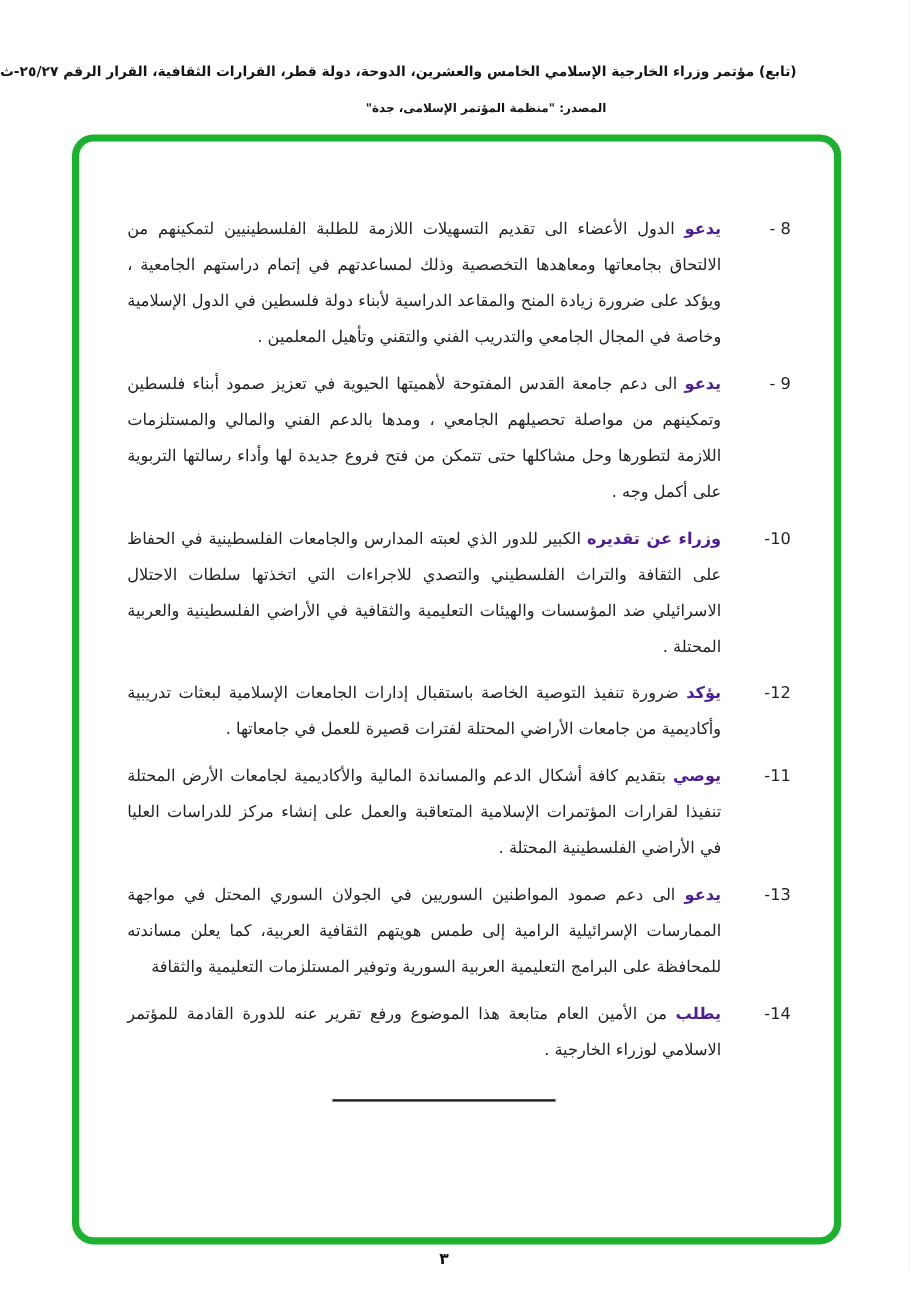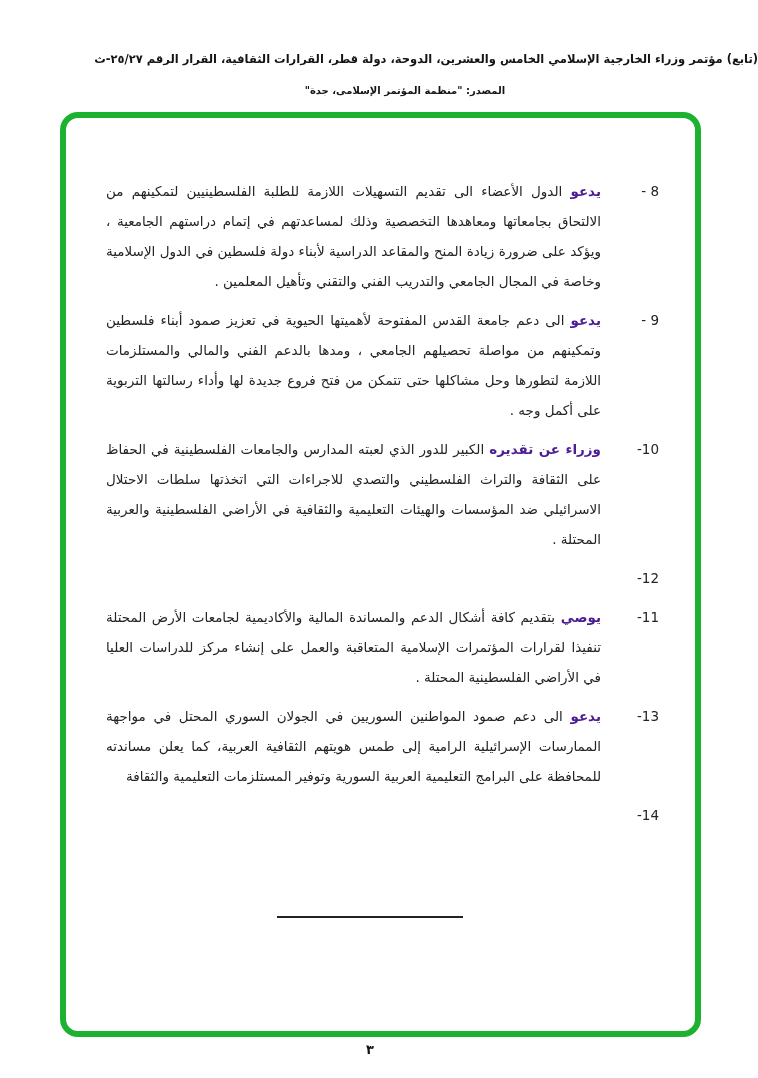--- a/index.html
+++ b/index.html
@@ -8,21 +8,21 @@
     width:758px; height:1078px;
     margin:0 auto;
     background:#ffffff;
     overflow:hidden;
     direction:rtl;
     font-family:"DejaVu Sans", sans-serif;
     color:#1f1f1f;
   }
   .header-line1 {
     position:absolute; top:52px; left:0; right:0;
-    text-align:right;
+    text-align:left;
     font-size:11.5px; font-weight:bold; color:#141414;
     white-space:nowrap;
   }
   .header-line2 {
     position:absolute; top:85px; left:52px; right:0;
     text-align:center;
     font-size:10px; font-weight:bold; color:#141414;
   }
   .green-frame {
     position:absolute;
@@ -94,34 +94,36 @@
         <div class="item-text"><b>يدعو</b><span> الى دعم جامعة القدس المفتوحة لأهميتها الحيوية في تعزيز صمود أبناء فلسطين وتمكينهم من مواصلة تحصيلهم الجامعي ، ومدها بالدعم الفني والمالي والمستلزمات اللازمة لتطورها وحل مشاكلها حتى تتمكن من فتح فروع جديدة لها وأداء رسالتها التربوية على أكمل وجه .</span></div>
       </div>
 
       <div class="item">
         <div class="marker">-10</div>
         <div class="item-text"><b>وزراء عن تقديره</b><span> الكبير للدور الذي لعبته المدارس والجامعات الفلسطينية في الحفاظ على الثقافة والتراث الفلسطيني والتصدي للاجراءات التي اتخذتها سلطات الاحتلال الاسرائيلي ضد المؤسسات والهيئات التعليمية والثقافية في الأراضي الفلسطينية والعربية المحتلة .</span></div>
       </div>
 
       <div class="item">
         <div class="marker">-12</div>
+        <div class="item-text"><b>يؤكد</b><span> ضرورة تنفيذ التوصية الخاصة باستقبال إدارات الجامعات الإسلامية لبعثات تدريبية وأكاديمية من جامعات الأراضي المحتلة لفترات قصيرة للعمل في جامعاتها .</span></div>
       </div>
 
       <div class="item">
         <div class="marker">-11</div>
         <div class="item-text"><b>يوصي</b><span> بتقديم كافة أشكال الدعم والمساندة المالية والأكاديمية لجامعات الأرض المحتلة تنفيذا لقرارات المؤتمرات الإسلامية المتعاقبة والعمل على إنشاء مركز للدراسات العليا في الأراضي الفلسطينية المحتلة .</span></div>
       </div>
 
       <div class="item">
         <div class="marker">-13</div>
         <div class="item-text"><b>يدعو</b><span> الى دعم صمود المواطنين السوريين في الجولان السوري المحتل في مواجهة الممارسات الإسرائيلية الرامية إلى طمس هويتهم الثقافية العربية، كما يعلن مساندته للمحافظة على البرامج التعليمية العربية السورية وتوفير المستلزمات التعليمية والثقافة</span></div>
       </div>
 
       <div class="item">
         <div class="marker">-14</div>
+        <div class="item-text"><b>يطلب</b><span> من الأمين العام متابعة هذا الموضوع ورفع تقرير عنه للدورة القادمة للمؤتمر الاسلامي لوزراء الخارجية .</span></div>
       </div>
 
     </div>
   </div>
 
   <div class="footer-rule"></div>
 
   <div class="page-number">٣</div>
 
 </div>

